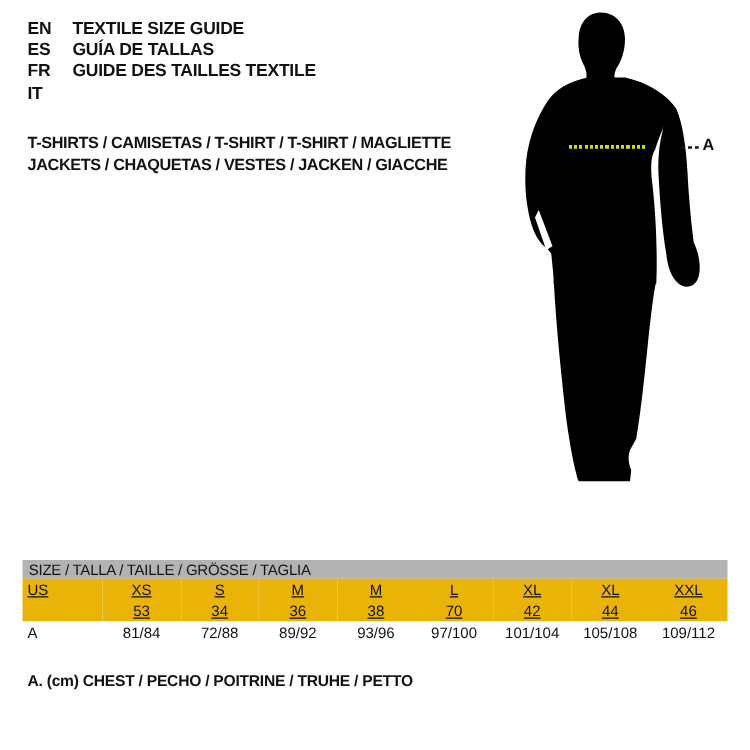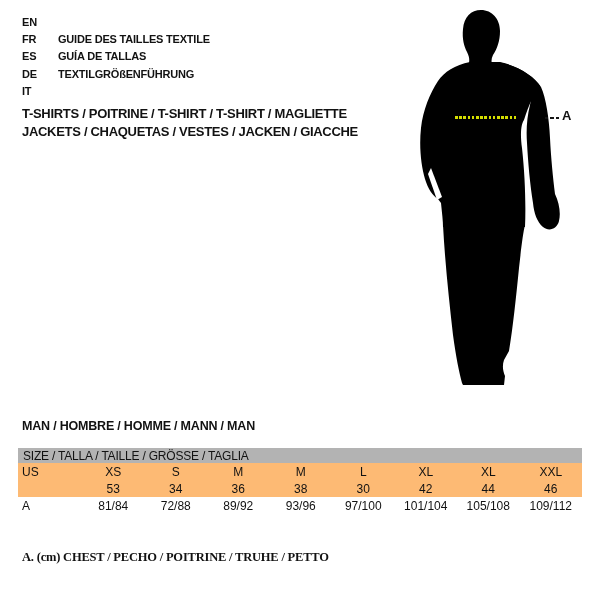--- a/index.html
+++ b/index.html
@@ -6,21 +6,21 @@
   body {
     width:600px; height:600px; background:#ffffff;
     font-family:"Liberation Sans", sans-serif; color:#121212;
     position:relative; overflow:hidden;
   }
   .page { position:absolute; inset:0; width:600px; height:600px; }
 
   
   .lang-list { position:absolute; left:22px; top:13px; }
   .lang-row { display:flex; height:17.4px; align-items:center;
-              font-weight:700; font-size:11px; letter-spacing:-0.2px; }
+              font-weight:700; font-size:14px; letter-spacing:-0.2px; }
   .lang-code { width:36px; }
 
   
   .product-lines { position:absolute; left:22px; top:106px; }
   .product-line { font-weight:700; font-size:13px; height:18px;
                   letter-spacing:-0.3px; white-space:nowrap; }
 
   
   .figure { position:absolute; left:400px; top:5px; width:180px; height:385px; }
   .figure svg { position:absolute; left:0; top:0; }
@@ -50,54 +50,51 @@
     background:#b3b3b3; height:15px; text-align:left;
     font-weight:400; font-size:12px; padding:0 0 0 5px; letter-spacing:-0.2px;
   }
   .size-table th, .size-table td { font-weight:400; padding:0; }
   .size-table tbody th { text-align:left; padding-left:4px; }
   .size-table tbody td { text-align:center; }
   .size-table tr.row-europe { height:20px; }
   .size-table tr.row-us     { height:17px; }
   .size-table tr.row-alt2   { height:17px; }
   .size-table tr.row-a      { height:18px; }
-  .size-table tr.gray th, .size-table tr.gray td { background:#fdba74; }
+  .size-table tr.gray th, .size-table tr.gray td { background:#eab308;text-decoration:underline; }
 
   
-  .footnote { position:absolute; left:22px; top:550px;
-              font-weight:700; font-size:12.5px; letter-spacing:-0.2px;font-family:Liberation Serif, serif; }
+  .footnote { position:absolute; left:22px; top:538px;
+              font-weight:700; font-size:12.5px; letter-spacing:-0.2px; }
 </style>
 </head>
 <body>
 
 <div class="page">
 
   <div class="lang-list">
       <div class="lang-row">
         <span class="lang-code">EN</span>
-      </div>
-      <div class="lang-row">
-        <span class="lang-code">FR</span>
-        <span class="lang-label">GUIDE DES TAILLES TEXTILE</span>
+        <span class="lang-label">TEXTILE SIZE GUIDE</span>
       </div>
       <div class="lang-row">
         <span class="lang-code">ES</span>
         <span class="lang-label">GUÍA DE TALLAS</span>
       </div>
       <div class="lang-row">
-        <span class="lang-code">DE</span>
-        <span class="lang-label">TEXTILGRÖßENFÜHRUNG</span>
+        <span class="lang-code">FR</span>
+        <span class="lang-label">GUIDE DES TAILLES TEXTILE</span>
       </div>
       <div class="lang-row">
         <span class="lang-code">IT</span>
       </div>
     </div>
 
   <div class="product-lines">
-      <div class="product-line">T-SHIRTS / POITRINE / T-SHIRT / T-SHIRT / MAGLIETTE</div>
+      <div class="product-line">T-SHIRTS / CAMISETAS / T-SHIRT / T-SHIRT / MAGLIETTE</div>
       <div class="product-line">JACKETS / CHAQUETAS / VESTES / JACKEN / GIACCHE</div>
     </div>
 
   <div class="figure">
     <svg width="180" height="385" viewBox="400 5 180 385">
       <g fill="#000000">
 
         <path d="M 481 10 C 492 10 500 19 500 31 C 500 41 497 49 493 55
                  C 491 59 491 63 493 67 L 467 67 C 470 63 470 58 467 52
                  C 464 46 462 39 463 29 C 464 17 471 10 481 10 Z"></path>
@@ -119,21 +116,20 @@
                  L 509 351 C 513 327 516 298 519 268 C 521 250 523 233 525 225 Z"></path>
       </g>
 
       <path d="M 431 168 L 442 197 L 437 200 L 428 174 Z" fill="#ffffff"></path>
     </svg>
     <div class="measure-yellow"></div>
     <div class="measure-black"></div>
     <div class="measure-label">A</div>
   </div>
 
-  <div class="section-title">MAN / HOMBRE / HOMME / MANN / MAN</div>
 
   <table class="size-table">
     <colgroup>
         <col style="width:64px">
         <col>
         <col>
         <col>
         <col>
         <col>
         <col>
@@ -156,21 +152,21 @@
           <td>XL</td>
           <td>XL</td>
           <td>XXL</td>
         </tr>
         <tr class="row-alt2 gray">
           <th scope="row"></th>
           <td>53</td>
           <td>34</td>
           <td>36</td>
           <td>38</td>
-          <td>30</td>
+          <td>70</td>
           <td>42</td>
           <td>44</td>
           <td>46</td>
         </tr>
         <tr class="row-a">
           <th scope="row">A</th>
           <td>81/84</td>
           <td>72/88</td>
           <td>89/92</td>
           <td>93/96</td>

